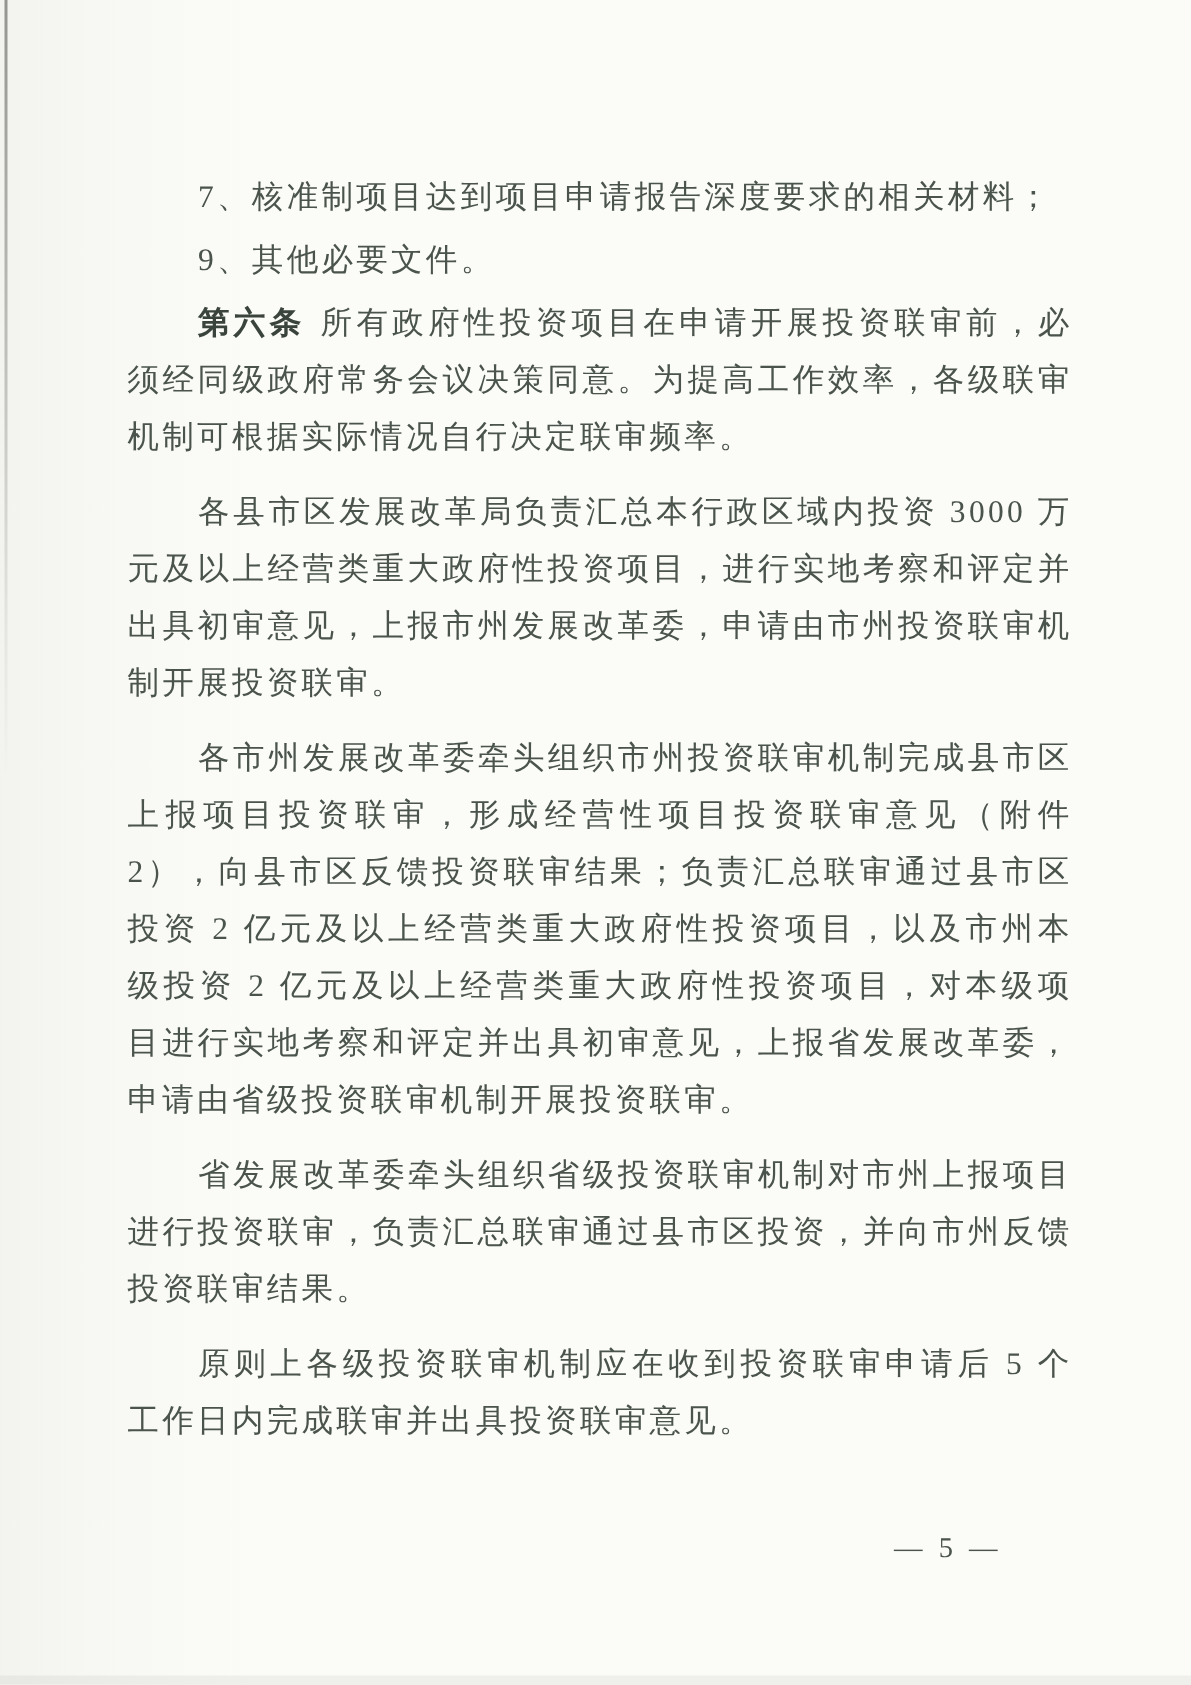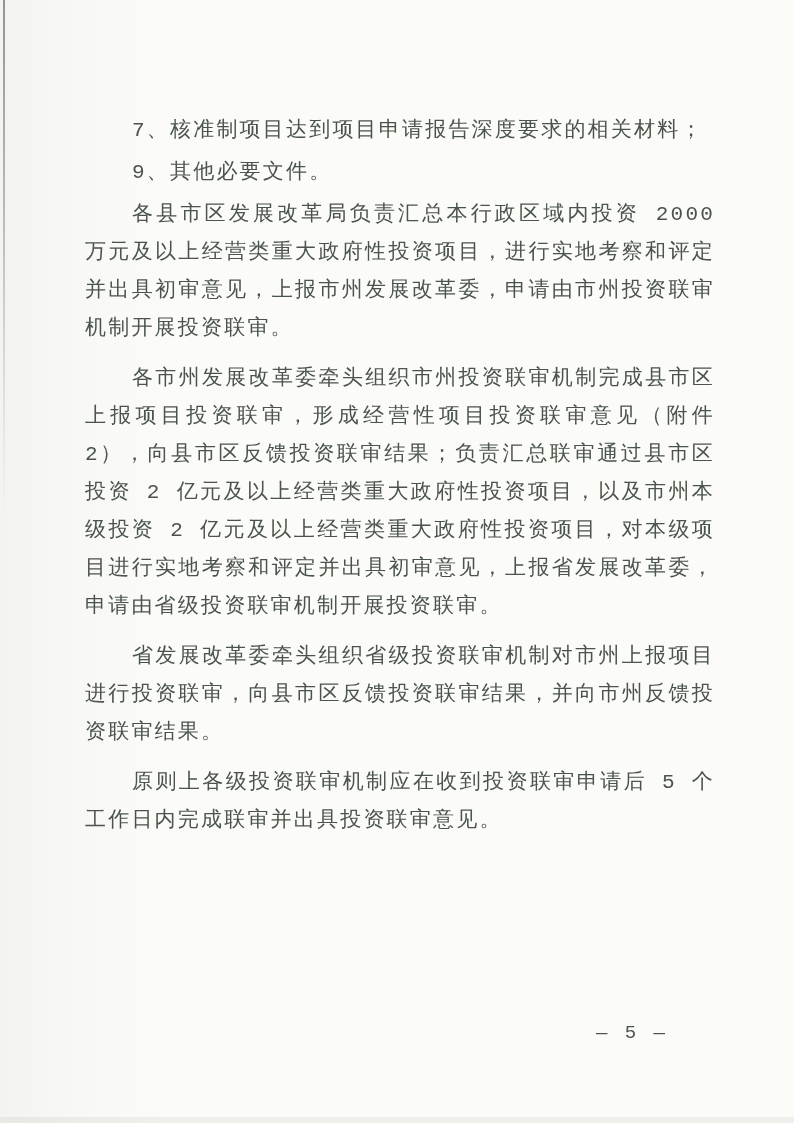--- a/index.html
+++ b/index.html
@@ -12,21 +12,21 @@
     padding: 0;
     background: #e8e8e6;
   }
   .page {
     position: relative;
     width: 794px;
     height: 1123px;
     margin: 0 auto;
     background: var(--paper);
     overflow: hidden;
-    font-family: Liberation Mono, monospace;
+    font-family: Liberation Serif, serif;
     
     background-image: linear-gradient(to right, rgba(90,90,85,0.05) 0%, rgba(90,90,85,0.02) 10%, rgba(0,0,0,0) 22%);
   }
   .scan-edge-line {
     position: absolute;
     left: 3px;
     top: 0;
     width: 2px;
     height: 520px;
     background: linear-gradient(to bottom,
@@ -87,26 +87,27 @@
   <div class="scan-edge-line"></div>
   <div class="scan-bottom-strip"></div>
 
   <div class="content">
 
     <p class="list-item">7、核准制项目达到项目申请报告深度要求的相关材料；</p>
 
 
     <p class="list-item">9、其他必要文件。</p>
 
+    <p class="article"><b class="article-lead">第六条</b><span>所有政府性投资项目在申请开展投资联审前，必须经同级政府常务会议决策同意。为提高工作效率，各级联审机制可根据实际情况自行决定联审频率。</span></p>
 
-    <p>各县市区发展改革局负责汇总本行政区域内投资 2000 万元及以上经营类重大政府性投资项目，进行实地考察和评定并出具初审意见，上报市州发展改革委，申请由市州投资联审机制开展投资联审。</p>
+    <p>各县市区发展改革局负责汇总本行政区域内投资 3000 万元及以上经营类重大政府性投资项目，进行实地考察和评定并出具初审意见，上报市州发展改革委，申请由市州投资联审机制开展投资联审。</p>
 
     <p>各市州发展改革委牵头组织市州投资联审机制完成县市区上报项目投资联审，形成经营性项目投资联审意见（附件 2），向县市区反馈投资联审结果；负责汇总联审通过县市区投资 2 亿元及以上经营类重大政府性投资项目，以及市州本级投资 2 亿元及以上经营类重大政府性投资项目，对本级项目进行实地考察和评定并出具初审意见，上报省发展改革委，申请由省级投资联审机制开展投资联审。</p>
 
-    <p>省发展改革委牵头组织省级投资联审机制对市州上报项目进行投资联审，向县市区反馈投资联审结果，并向市州反馈投资联审结果。</p>
+    <p>省发展改革委牵头组织省级投资联审机制对市州上报项目进行投资联审，负责汇总联审通过县市区投资，并向市州反馈投资联审结果。</p>
 
     <p>原则上各级投资联审机制应在收到投资联审申请后 5 个工作日内完成联审并出具投资联审意见。</p>
 
   </div>
 
   <div class="page-number">— 5 —</div>
 
 </div>
 
 </body></html>

